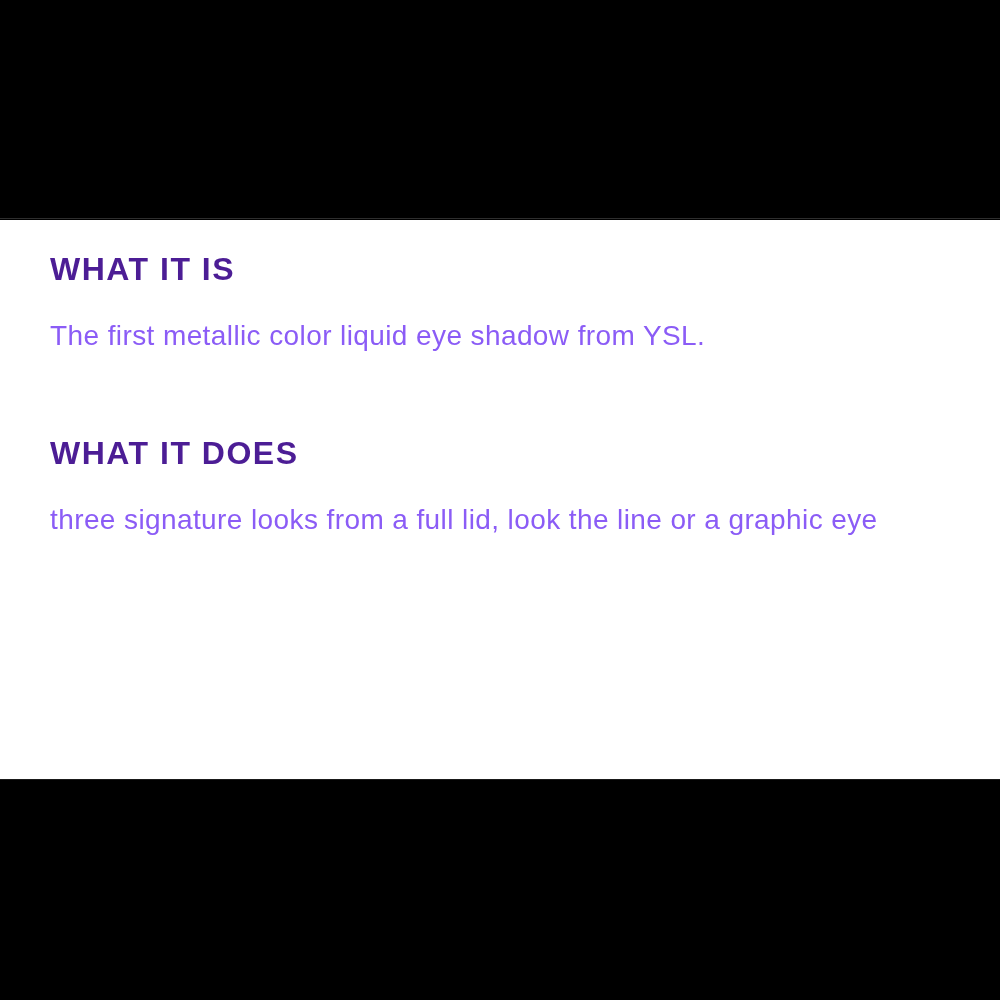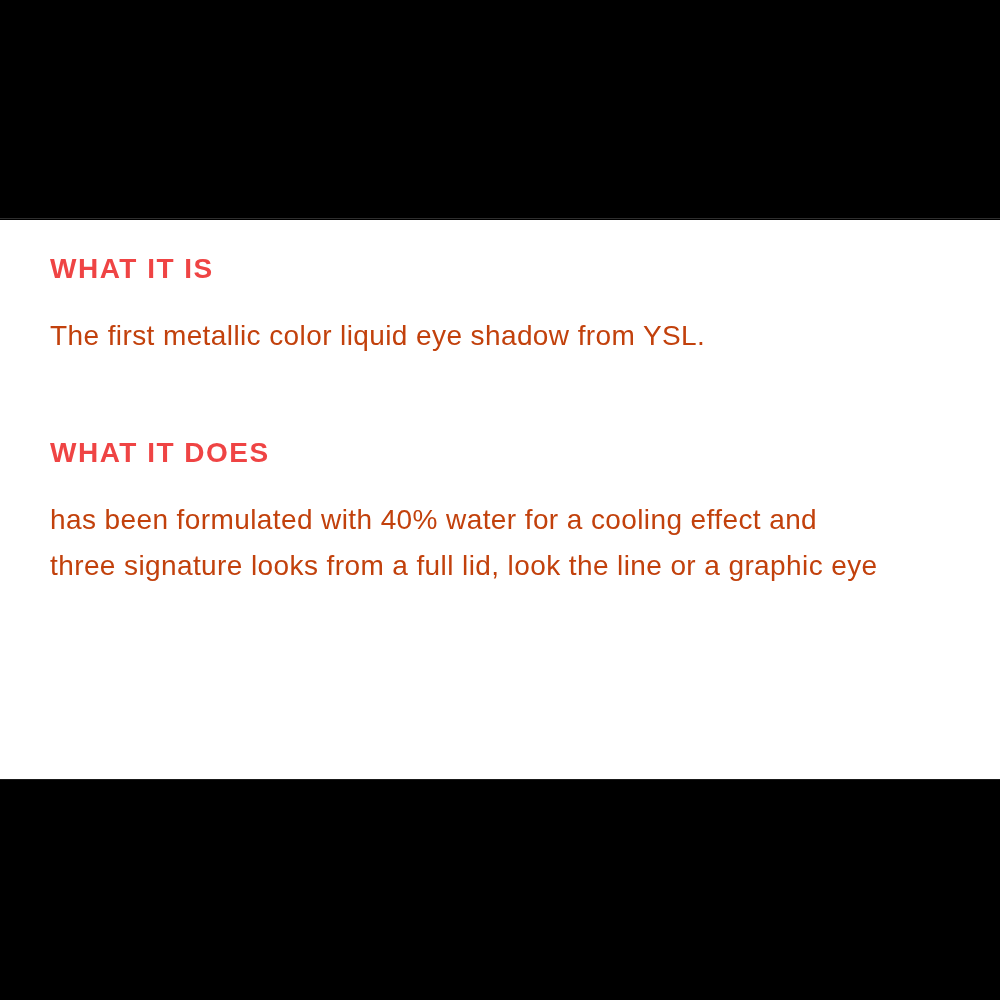--- a/index.html
+++ b/index.html
@@ -40,32 +40,32 @@
   .content-panel {
     position: absolute;
     top: 220px; left: 0;
     width: 1000px;
     height: 559px;
     background: #ffffff;
     padding: 30px 60px 0 50px;
   }
 
   .section-heading {
-    font-size: 28px;
+    font-size: 32px;
     font-weight: bold;
-    color: #ef4444;
+    color: #4c1d95;
     letter-spacing: 1.5px;
     line-height: 38px;
   }
 
   .section-body {
     margin-top: 25px;
     font-size: 28px;
     font-weight: 400;
-    color: #c2410c;
+    color: #8b5cf6;
     letter-spacing: 0.4px;
     line-height: 46.5px;
   }
 
   .section + .section {
     margin-top: 74px;
   }
 
   .body-line {
     white-space: nowrap;
@@ -83,21 +83,20 @@
     <div class="section">
       <div class="section-heading">WHAT IT IS</div>
       <div class="section-body">
         <div class="body-line">The first metallic color liquid eye shadow from YSL.</div>
       </div>
     </div>
 
     <div class="section">
       <div class="section-heading">WHAT IT DOES</div>
       <div class="section-body">
-        <div class="body-line">has been formulated with 40% water for a cooling effect and</div>
         <div class="body-line">three signature looks from a full lid, look the line or a graphic eye</div>
       </div>
     </div>
 
   </div>
 
   <div class="band-bottom"></div>
 
 </div>
 

